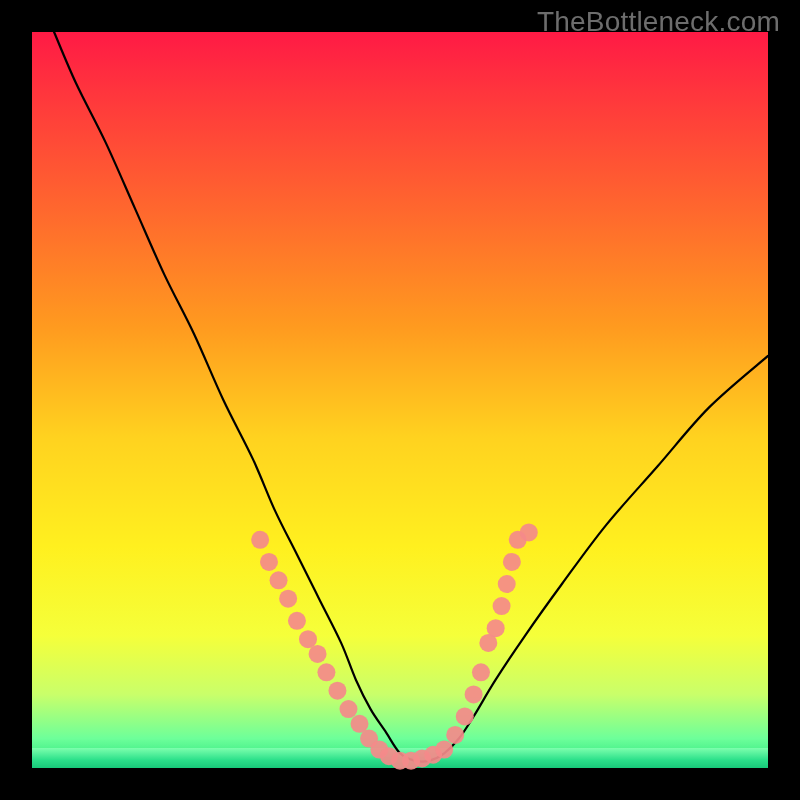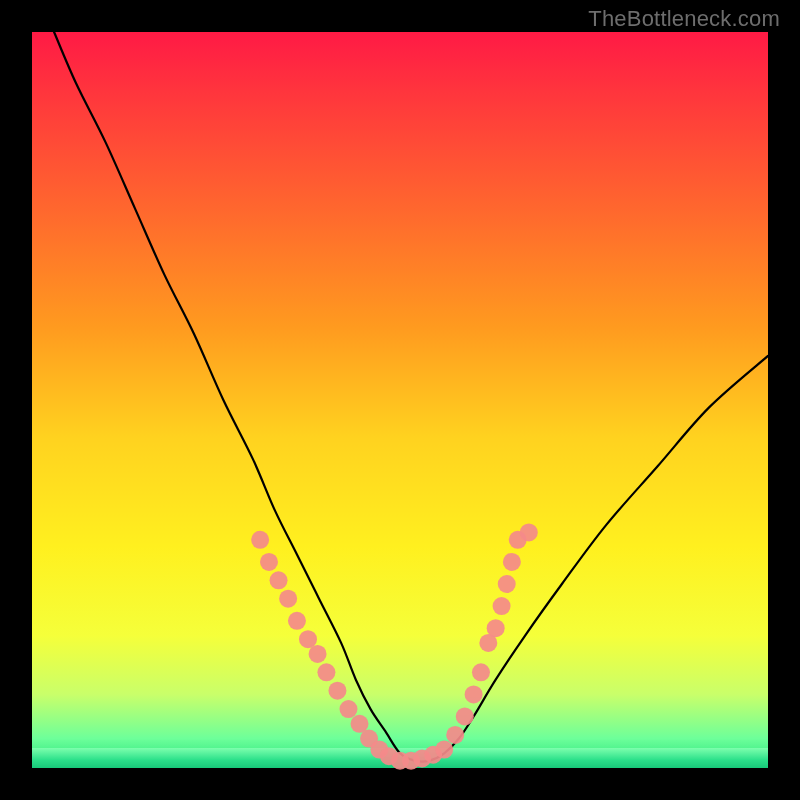--- a/index.html
+++ b/index.html
@@ -46,21 +46,21 @@
     width: 736px;
     bottom: 32px;
     height: 20px;
     background: linear-gradient(to bottom, #7dffad 0%, #2be08a 60%, #18c97a 100%);
   }
   .watermark {
     position: absolute;
     top: 6px;
     right: 20px;
     color: #6d6d6d;
-    font-size: 22px;
+    font-size: 28px;
     font-weight: 500;
     letter-spacing: 0.2px;
     user-select: none;
   }
   svg.overlay {
     position: absolute;
     top: 32px;
     left: 32px;
     width: 736px;
     height: 736px;

